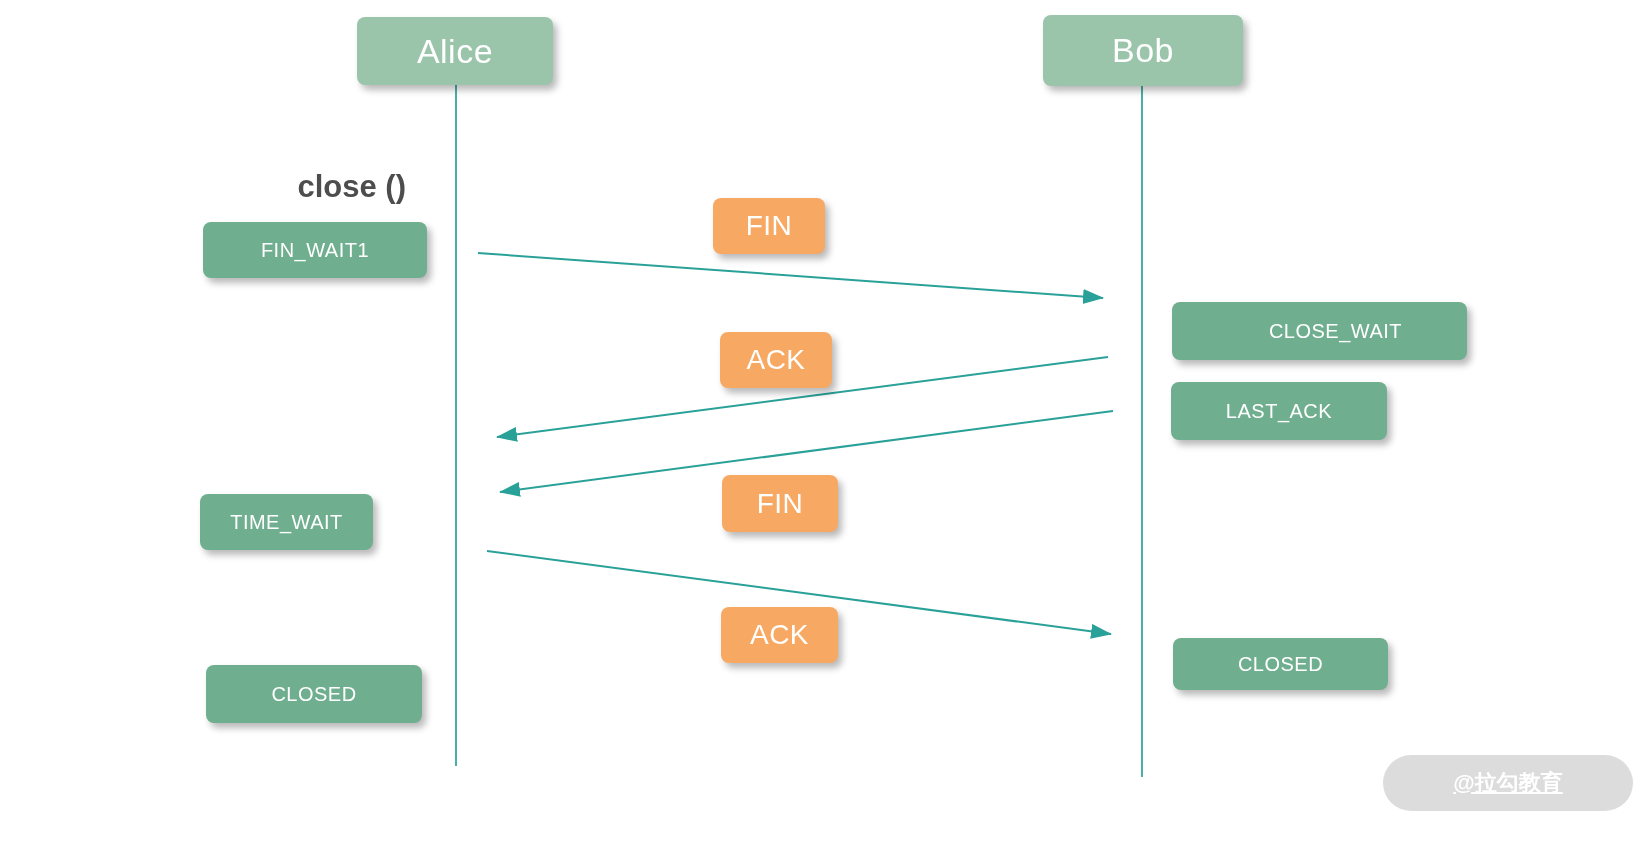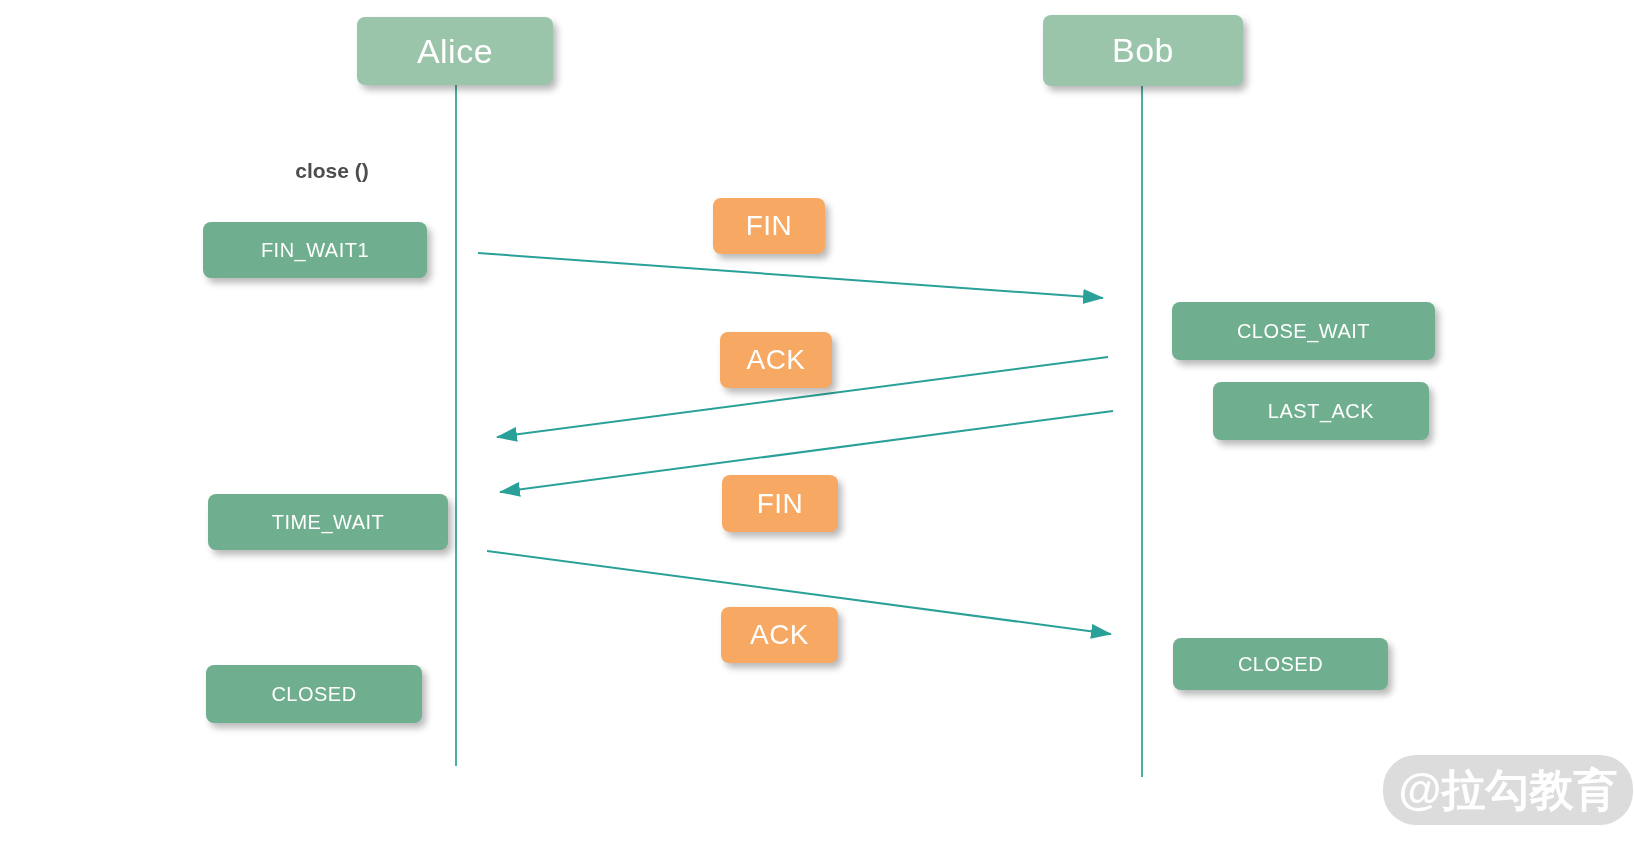--- a/index.html
+++ b/index.html
@@ -44,26 +44,26 @@
   .lifeline {
     position: absolute;
     width: 2px;
     background: var(--arrow-teal);
     opacity: 0.85;
     z-index: 1;
   }
   .annotation {
     position: absolute;
     left: 258px;
-    top: 150px;
+    top: 166px;
     width: 148px;
     height: 42px;
     line-height: 42px;
-    text-align: center;
-    font-size: 21px;
+    text-align: right;
+    font-size: 31px;
     font-weight: 600;
     color: var(--annotation-text);
     z-index: 2;
   }
   svg.arrows {
     position: absolute;
     left: 0;
     top: 0;
     z-index: 1;
   }
@@ -72,42 +72,43 @@
     stroke-width: 2;
   }
   svg.arrows .arrowhead {
     fill: var(--arrow-teal);
   }
   .watermark {
     position: absolute;
     left: 1383px;
     top: 755px;
     width: 250px;
-    height: 70px;
+    height: 56px;
     border-radius: 33px;
     background: var(--watermark-bg);
     color: var(--watermark-text);
     display: flex;
     align-items: center;
     justify-content: center;
-    font-size: 44px;
+    font-size: 22px;
     font-weight: bold;
     z-index: 4;
+    text-decoration: underline;
   }
   
   #actor-alice      { left: 357px;  top: 17px;  width: 196px; height: 68px; }
   #actor-bob        { left: 1043px; top: 15px;  width: 200px; height: 71px; }
   #lifeline-alice   { left: 455px;  top: 85px;  height: 681px; }
   #lifeline-bob     { left: 1141px; top: 86px;  height: 691px; }
   #state-fin-wait1  { left: 203px;  top: 222px; width: 224px; height: 56px; }
   #state-fin-wait-2 { left: 207px;  top: 412px; width: 215px; height: 56px; }
-  #state-time-wait  { left: 208px;  top: 494px; width: 240px; height: 56px; }
+  #state-time-wait  { left: 200px;  top: 494px; width: 173px; height: 56px; }
   #state-closed-l   { left: 206px;  top: 665px; width: 216px; height: 58px; }
-  #state-close-wait { left: 1172px; top: 302px; width: 263px; height: 58px; }
-  #state-last-ack   { left: 1171px; top: 382px; width: 216px; height: 58px; margin-left: 42px; }
+  #state-close-wait { left: 1172px; top: 302px; width: 263px; height: 58px; padding-left: 32px; }
+  #state-last-ack   { left: 1171px; top: 382px; width: 216px; height: 58px; }
   #state-closed-r   { left: 1173px; top: 638px; width: 215px; height: 52px; }
   #msg-fin-1        { left: 713px;  top: 198px; width: 112px; height: 56px; }
   #msg-ack-1        { left: 720px;  top: 332px; width: 112px; height: 56px; }
   #msg-fin-2        { left: 722px;  top: 475px; width: 116px; height: 57px; }
   #msg-ack-2        { left: 721px;  top: 607px; width: 117px; height: 56px; }
 </style>
 </head>
 <body>
 
 <div class="stage">

